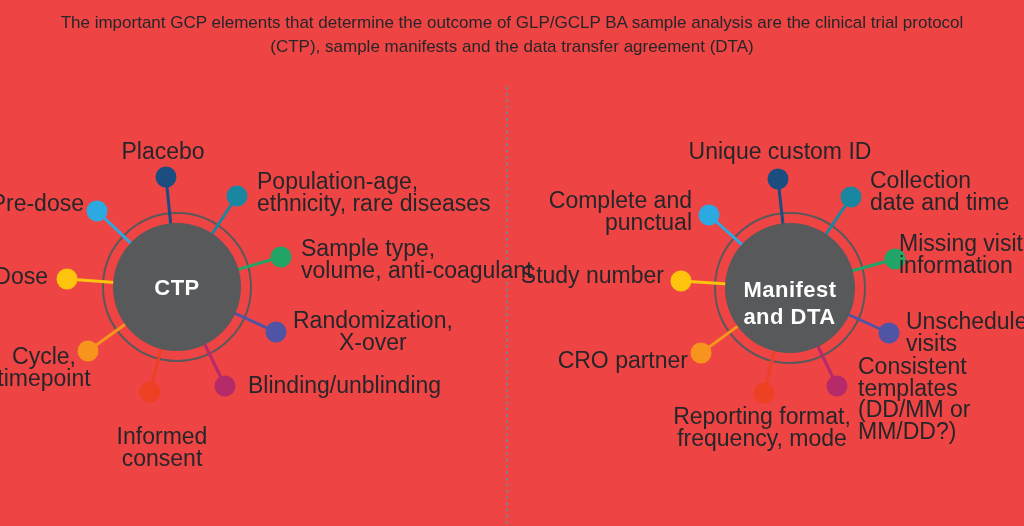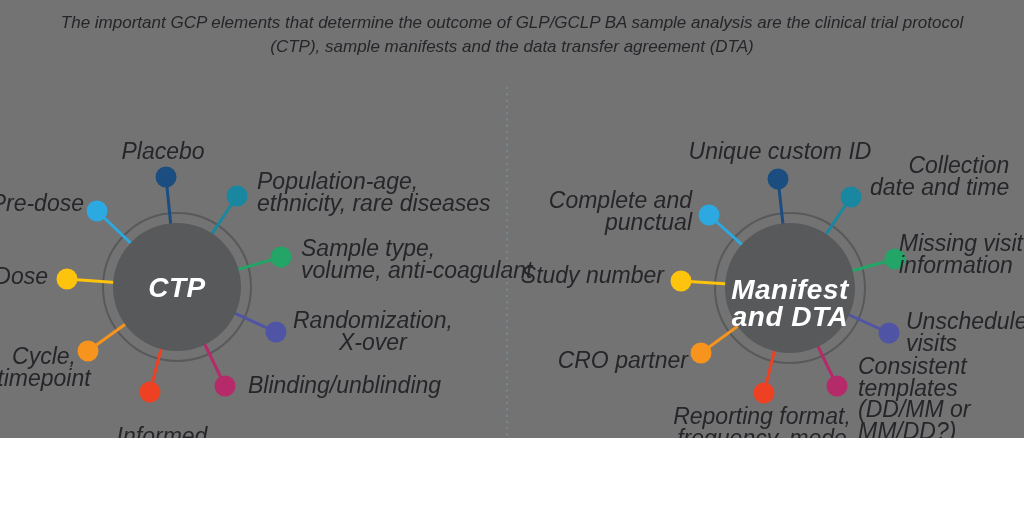--- a/index.html
+++ b/index.html
@@ -48,33 +48,33 @@
     color: #26262a;
     white-space: pre-line;
   }
   .align-start  { transform: translate(0, -50%);     text-align: left;   }
   .align-end    { transform: translate(-100%, -50%); text-align: right;  }
   .align-center { transform: translate(-50%, -50%);  text-align: center; }
 
   .hub-label {
     position: absolute;
     transform: translate(-50%, -50%);
-    text-align: center;
+    text-align: left;
     white-space: pre-line;
     color: #ffffff;
     font-weight: bold;
-    font-size: 28px;
+    font-size: 22px;
     line-height: 27px;
     letter-spacing: 0.5px;
   }
 </style>
 </head>
 <body>
 
-<div id="stage" style="width: 1024px; height: 438px; background: #737373; font-style: italic;">
+<div id="stage" style="width: 1024px; height: 526px; background: #ef4444;">
   <svg id="diagram-svg" xmlns="http://www.w3.org/2000/svg" viewBox="0 0 1024 526">
       <line x1="507" y1="88" x2="507" y2="524" stroke="#76878f" stroke-width="2.4" stroke-linecap="round" stroke-dasharray="0.1 6.2"></line>
       <g>
         <circle cx="177" cy="287" r="74" fill="none" stroke="#58595b" stroke-width="2"></circle>
         <line x1="166" y1="177" x2="177" y2="287" stroke="#1c4d80" stroke-width="3"></line>
         <line x1="237" y1="196" x2="177" y2="287" stroke="#1a87a0" stroke-width="3"></line>
         <line x1="281" y1="257" x2="177" y2="287" stroke="#22a567" stroke-width="3"></line>
         <line x1="276" y1="332" x2="177" y2="287" stroke="#5054a4" stroke-width="3"></line>
         <line x1="225" y1="386" x2="177" y2="287" stroke="#b52a68" stroke-width="3"></line>
         <line x1="150" y1="392" x2="177" y2="287" stroke="#ee4023" stroke-width="3"></line>
@@ -130,21 +130,21 @@
       <div class="spoke-label align-start" style="left: 248px; top: 386px; color: rgb(38, 38, 42);">Blinding/unblinding</div>
       <div class="spoke-label align-center" style="left: 150px; top: 447px; color: rgb(38, 38, 42); margin-left: 12px;">Informed
 consent</div>
       <div class="spoke-label align-center" style="left: 44px; top: 367px; color: rgb(38, 38, 42);">Cycle,
 timepoint</div>
       <div class="spoke-label align-end" style="left: 48px; top: 277px; color: rgb(38, 38, 42);">Dose</div>
       <div class="spoke-label align-end" style="left: 84px; top: 204px; color: rgb(38, 38, 42);">Pre-dose</div>
       <div class="hub-label" style="left: 790px; top: 288px; color: rgb(255, 255, 255); margin-top: 15px;">Manifest
 and DTA</div>
       <div class="spoke-label align-center" style="left: 780px; top: 152px; color: rgb(38, 38, 42);">Unique custom ID</div>
-      <div class="spoke-label align-start" style="left: 870px; top: 176px; color: rgb(38, 38, 42); text-align: right;">Collection
+      <div class="spoke-label align-start" style="left: 870px; top: 191px; color: rgb(38, 38, 42);">Collection
 date and time</div>
       <div class="spoke-label align-start" style="left: 859px; top: 254px; color: rgb(38, 38, 42); margin-left: 40px;">Missing visit
 information</div>
       <div class="spoke-label align-start" style="left: 906px; top: 332px; color: rgb(38, 38, 42);">Unscheduled
 visits</div>
       <div class="spoke-label align-start" style="left: 858px; top: 399px; color: rgb(38, 38, 42);">Consistent templates
 (DD/MM or MM/DD?)</div>
       <div class="spoke-label align-center" style="left: 762px; top: 427px; color: rgb(38, 38, 42);">Reporting format,
 frequency, mode</div>
       <div class="spoke-label align-end" style="left: 688px; top: 361px; color: rgb(38, 38, 42);">CRO partner</div>

